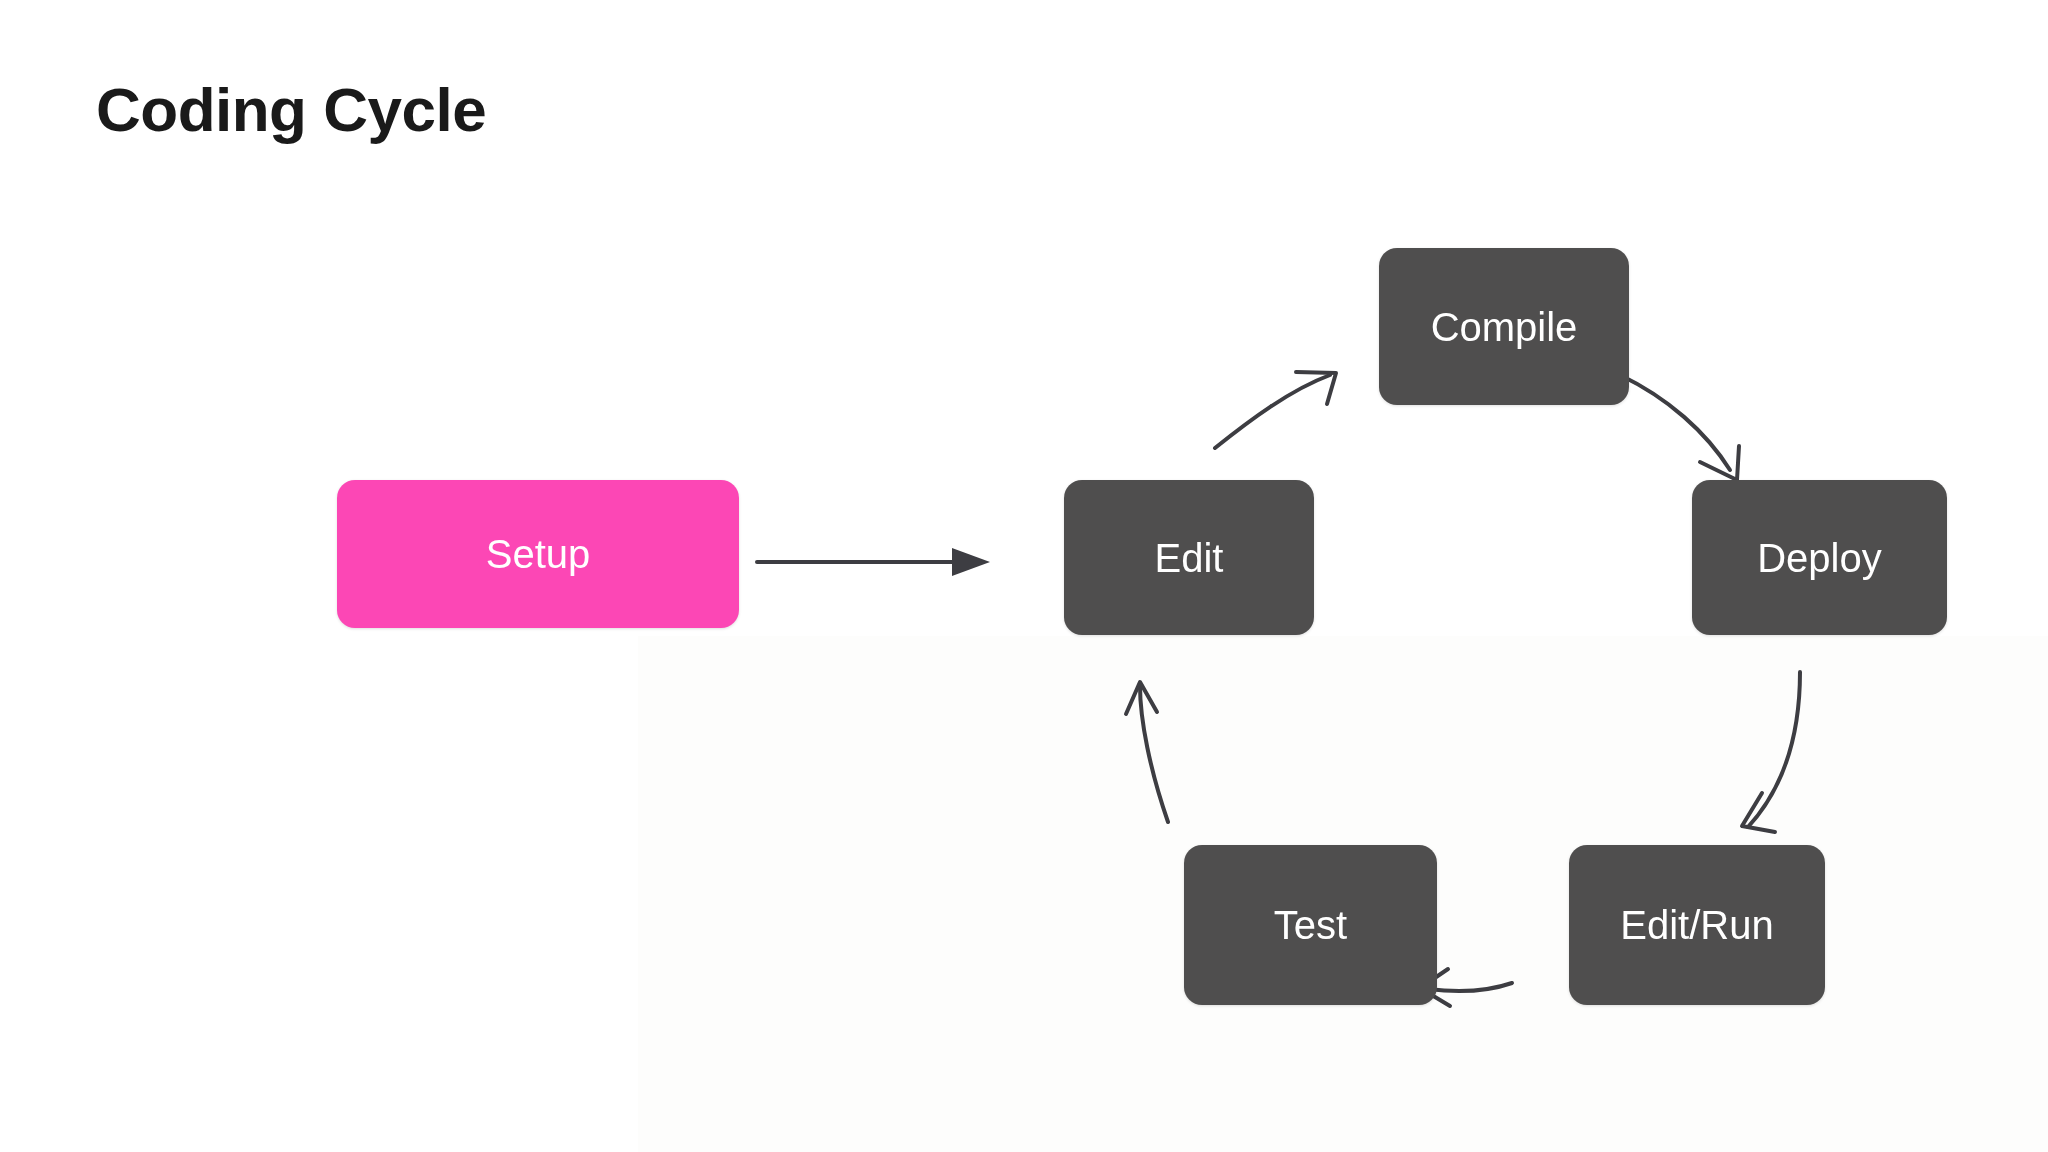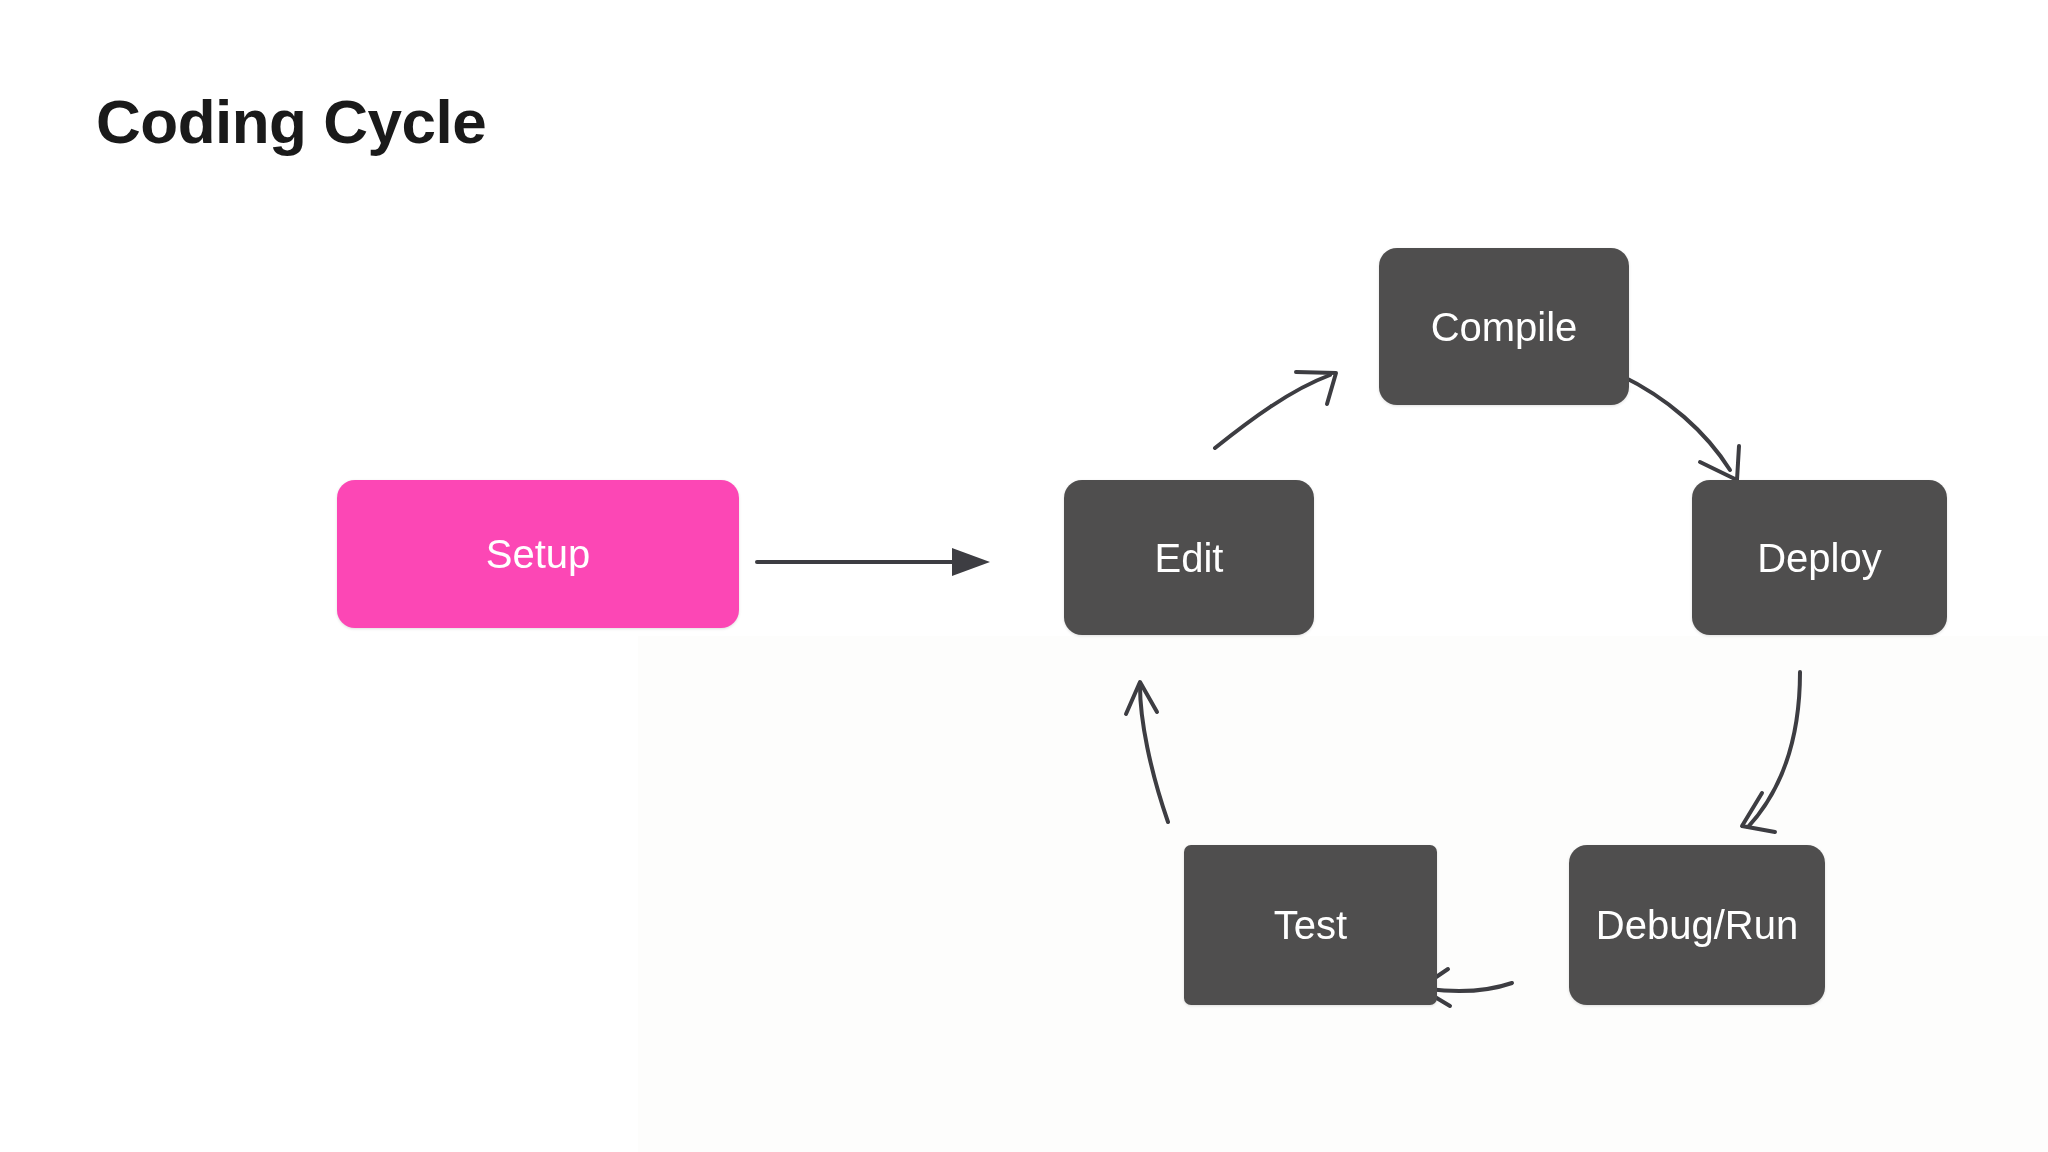--- a/index.html
+++ b/index.html
@@ -41,21 +41,20 @@
   .slide-title {
     position: absolute;
     left: 96px;
     top: 76px;
     font-size: 62px;
     font-weight: bold;
     color: #1a1a1a;
     letter-spacing: -0.5px;
     line-height: 1.1;
     white-space: nowrap;
-    margin-top: 12px;
   }
 
   
   .node {
     position: absolute;
     box-sizing: border-box;
     border-radius: 18px;
     display: flex;
     align-items: center;
     justify-content: center;
@@ -69,21 +68,21 @@
     margin-left: 34px;
   }
   .node.dark   { background: #4f4e4e; }
   .node.accent { background: #fc47b5; }
 
   .node-setup    { left: 303px;  top: 480px; width: 402px; height: 148px; text-align: right; }
   .node-edit     { left: 1030px; top: 480px; width: 250px; height: 155px; }
   .node-compile  { left: 1345px; top: 248px; width: 250px; height: 157px; }
   .node-deploy   { left: 1658px; top: 480px; width: 255px; height: 155px; text-align: right; }
   .node-debugrun { left: 1535px; top: 845px; width: 256px; height: 160px; }
-  .node-test     { left: 1150px; top: 845px; width: 253px; height: 160px; border-radius: 7px; }
+  .node-test     { left: 1150px; top: 845px; width: 253px; height: 160px; }
 
   
   #arrows {
     position: absolute;
     left: 0;
     top: 0;
     width: 2048px;
     height: 1152px;
     pointer-events: none;
   }
@@ -149,17 +148,17 @@
   </svg>
 
   <div class="node accent node-setup">Setup</div>
 
   <div class="node dark node-edit">Edit</div>
 
   <div class="node dark node-compile">Compile</div>
 
   <div class="node dark node-deploy">Deploy</div>
 
-  <div class="node dark node-debugrun">Debug/Run</div>
+  <div class="node dark node-debugrun">Edit/Run</div>
 
   <div class="node dark node-test">Test</div>
 
 </div>
 
 </body></html>

